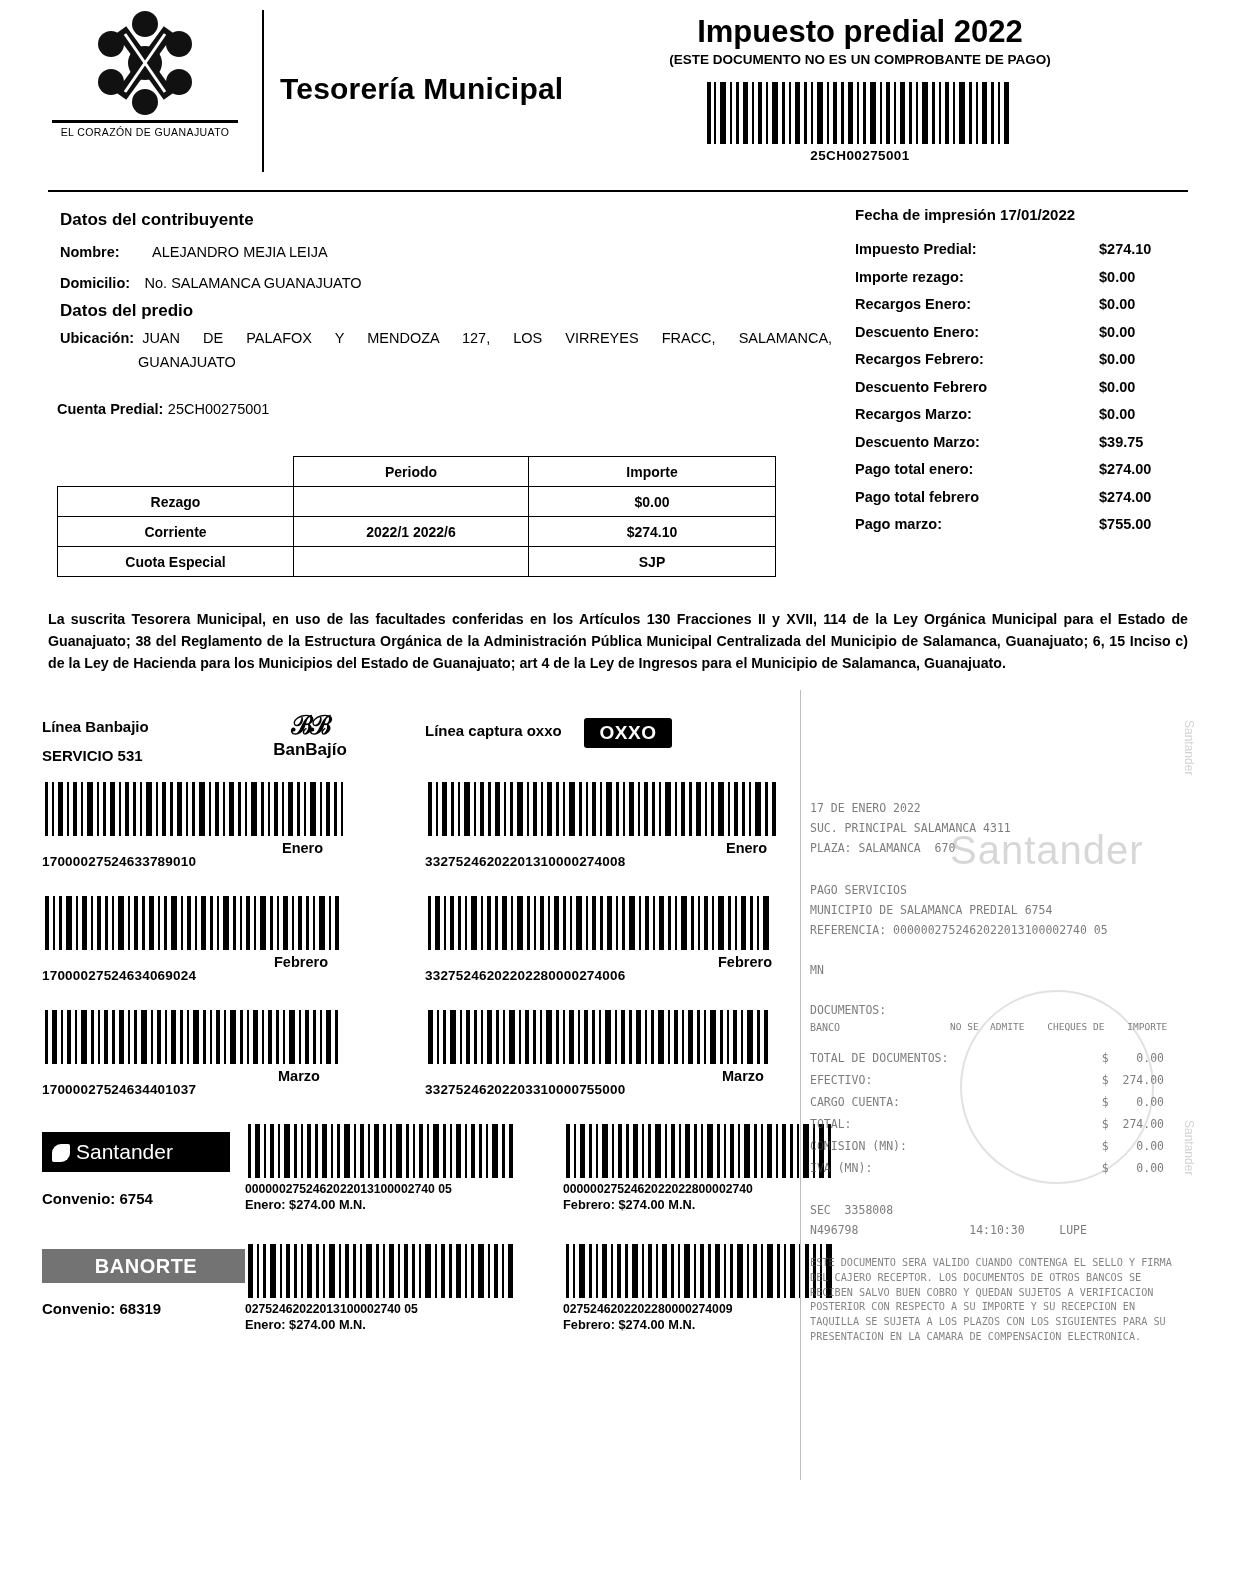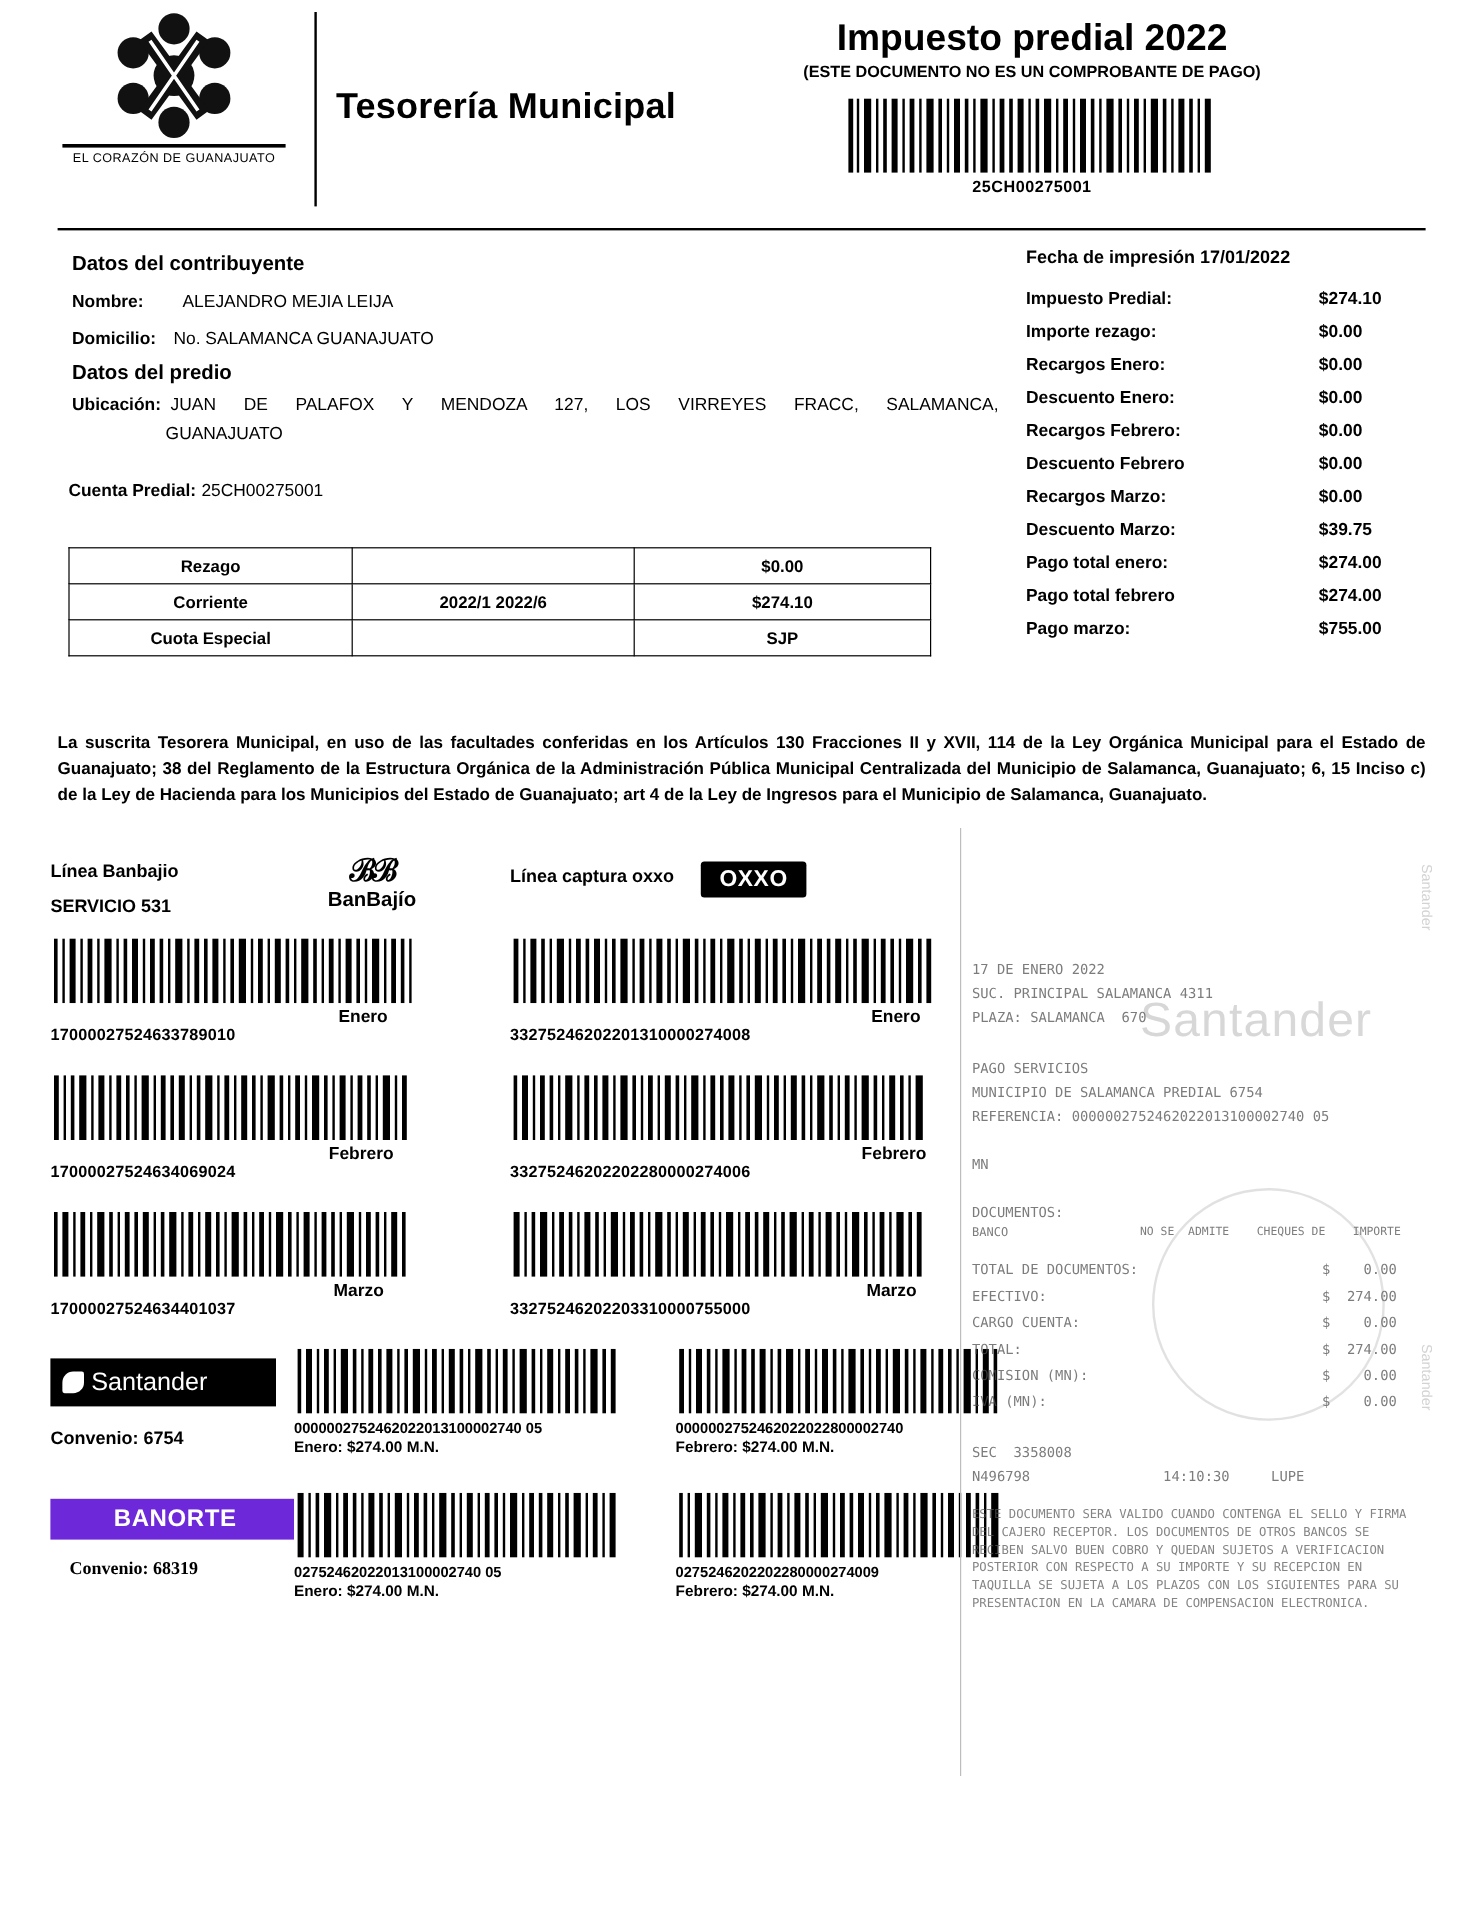--- a/index.html
+++ b/index.html
@@ -243,21 +243,21 @@
     display: inline-block;
     width: 18px; height: 18px;
     background: #fff;
     border-radius: 50% 10% 50% 10%;
     vertical-align: -3px;
     margin-right: 6px;
   }
   .banorte-logo {
     position: absolute; left: 42px; top: 549px;
     width: 208px; height: 34px;
-    background: #6d28d9;
+    background: #737373;
     color: #fff;
     font-size: 20px;
     font-weight: bold;
     line-height: 34px;
     text-align: center;
     letter-spacing: 0.5px;
   }
   .convenio {
     position: absolute;
     font-size: 15px;
@@ -438,20 +438,25 @@
   </div>
 
   <div id="cuenta-row">
     <span class="lbl">Cuenta Predial:</span>
     <span class="val">25CH00275001</span>
   </div>
 
 
   <table class="ptable">
     <tbody>
+        <tr>
+      <td class="c1 hdr-blank"></td>
+      <td class="c2">Periodo</td>
+      <td class="c3">Importe</td>
+    </tr>
     <tr>
       <td class="c1">Rezago</td>
       <td class="c2"></td>
       <td class="c3">$0.00</td>
     </tr>
     <tr>
       <td class="c1">Corriente</td>
       <td class="c2">2022/1 2022/6</td>
       <td class="c3">$274.10</td>
     </tr>
@@ -940,21 +945,21 @@
             <rect x="265" y="0" width="3" height="54"></rect>
           </g>
         </svg>
       <div class="smallnum">0000002752462022022800002740</div>
       <div class="smallmn">Febrero: $274.00 M.N.</div>
     </div>
 
     <div class="banorte-logo">
       <span>BANORTE</span>
     </div>
-    <div class="convenio" style="left:58px; top:600px;font-family:Liberation Serif, serif;">Convenio: 68319</div>
+    <div class="convenio" style="left:42px; top:600px;">Convenio: 68319</div>
 
     <div class="bcbox" style="left:245px; top:544px; width:280px;">
       <svg class="bc" width="280" height="54" viewBox="0 0 280 54" preserveAspectRatio="none" aria-hidden="true">
           <rect width="280" height="54" fill="#fff"></rect>
           <g fill="#000">
             <rect x="3" y="0" width="5" height="54"></rect>
             <rect x="12" y="0" width="2" height="54"></rect>
             <rect x="18" y="0" width="3" height="54"></rect>
             <rect x="25" y="0" width="6" height="54"></rect>
             <rect x="35" y="0" width="2" height="54"></rect>

